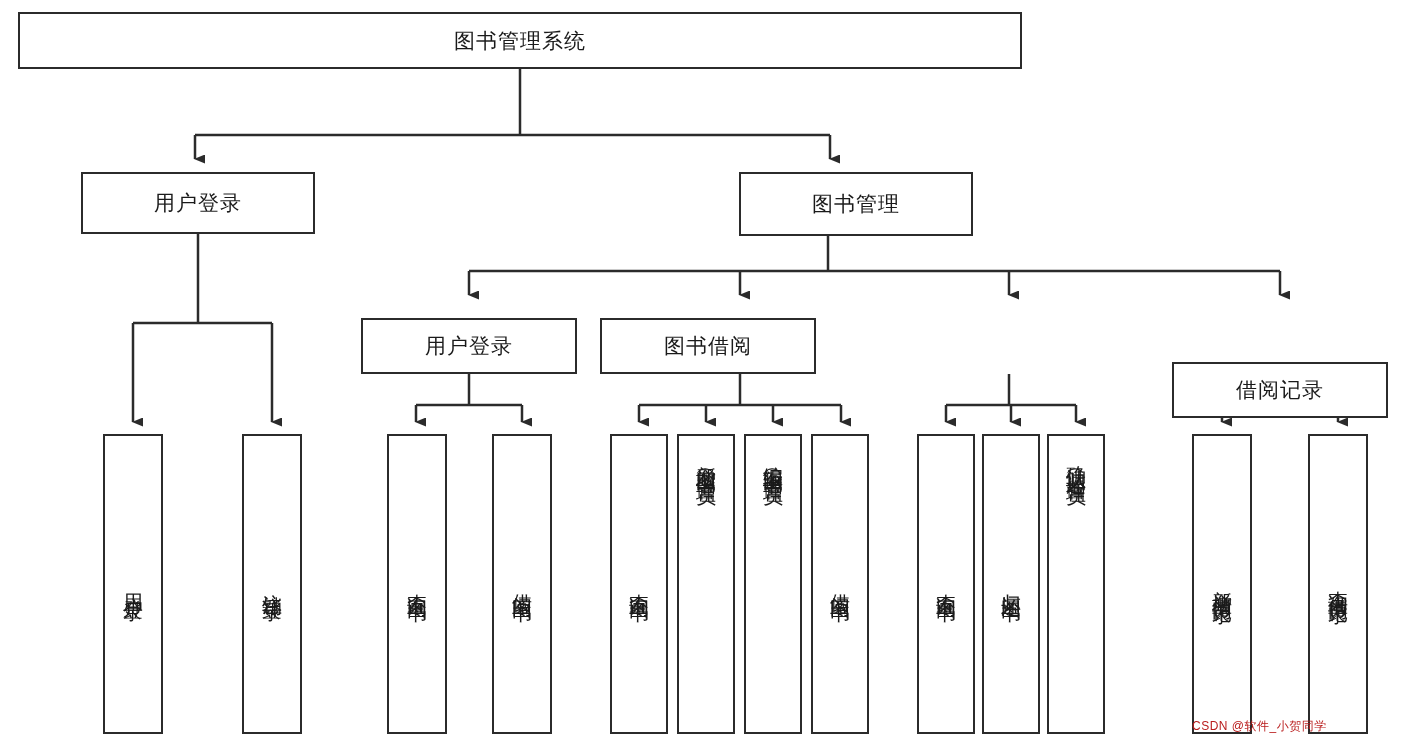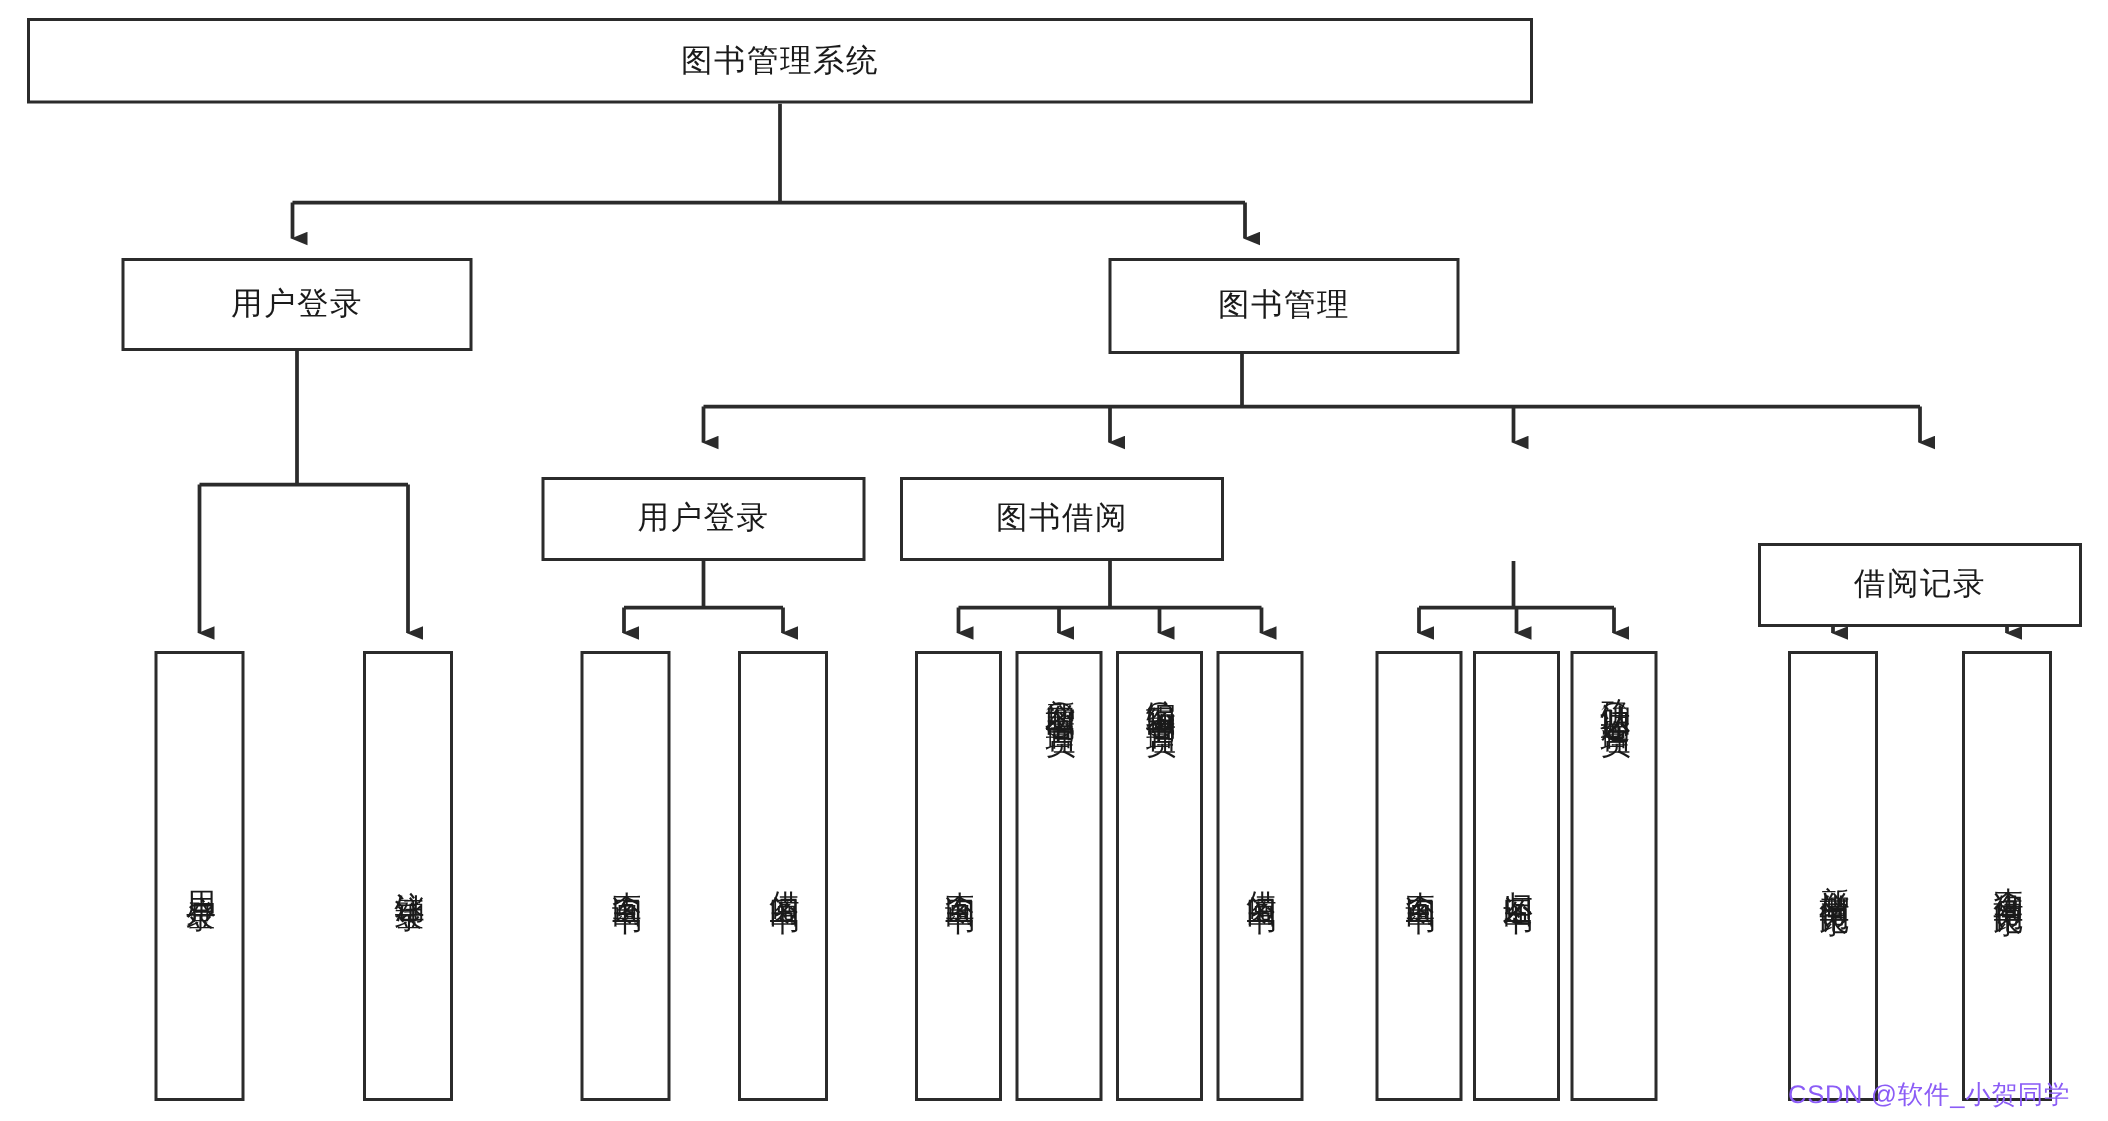--- a/index.html
+++ b/index.html
@@ -54,22 +54,22 @@
     line-height: 1.45;
     letter-spacing: 3px;
     white-space: nowrap;
   }
   .node.vert.centered {
     align-items: center;
     padding-top: 0;
   }
   .watermark {
     position: absolute;
-    font-size: 17px;
-    color: #8b5cf6;
+    font-size: 12px;
+    color: #b91c1c;
     white-space: nowrap;
     letter-spacing: 0.5px;
   }
 </style>
 </head>
 <body>
 
 <div id="diagram-root">
 
   <svg class="connectors" viewBox="0 0 1405 747">

